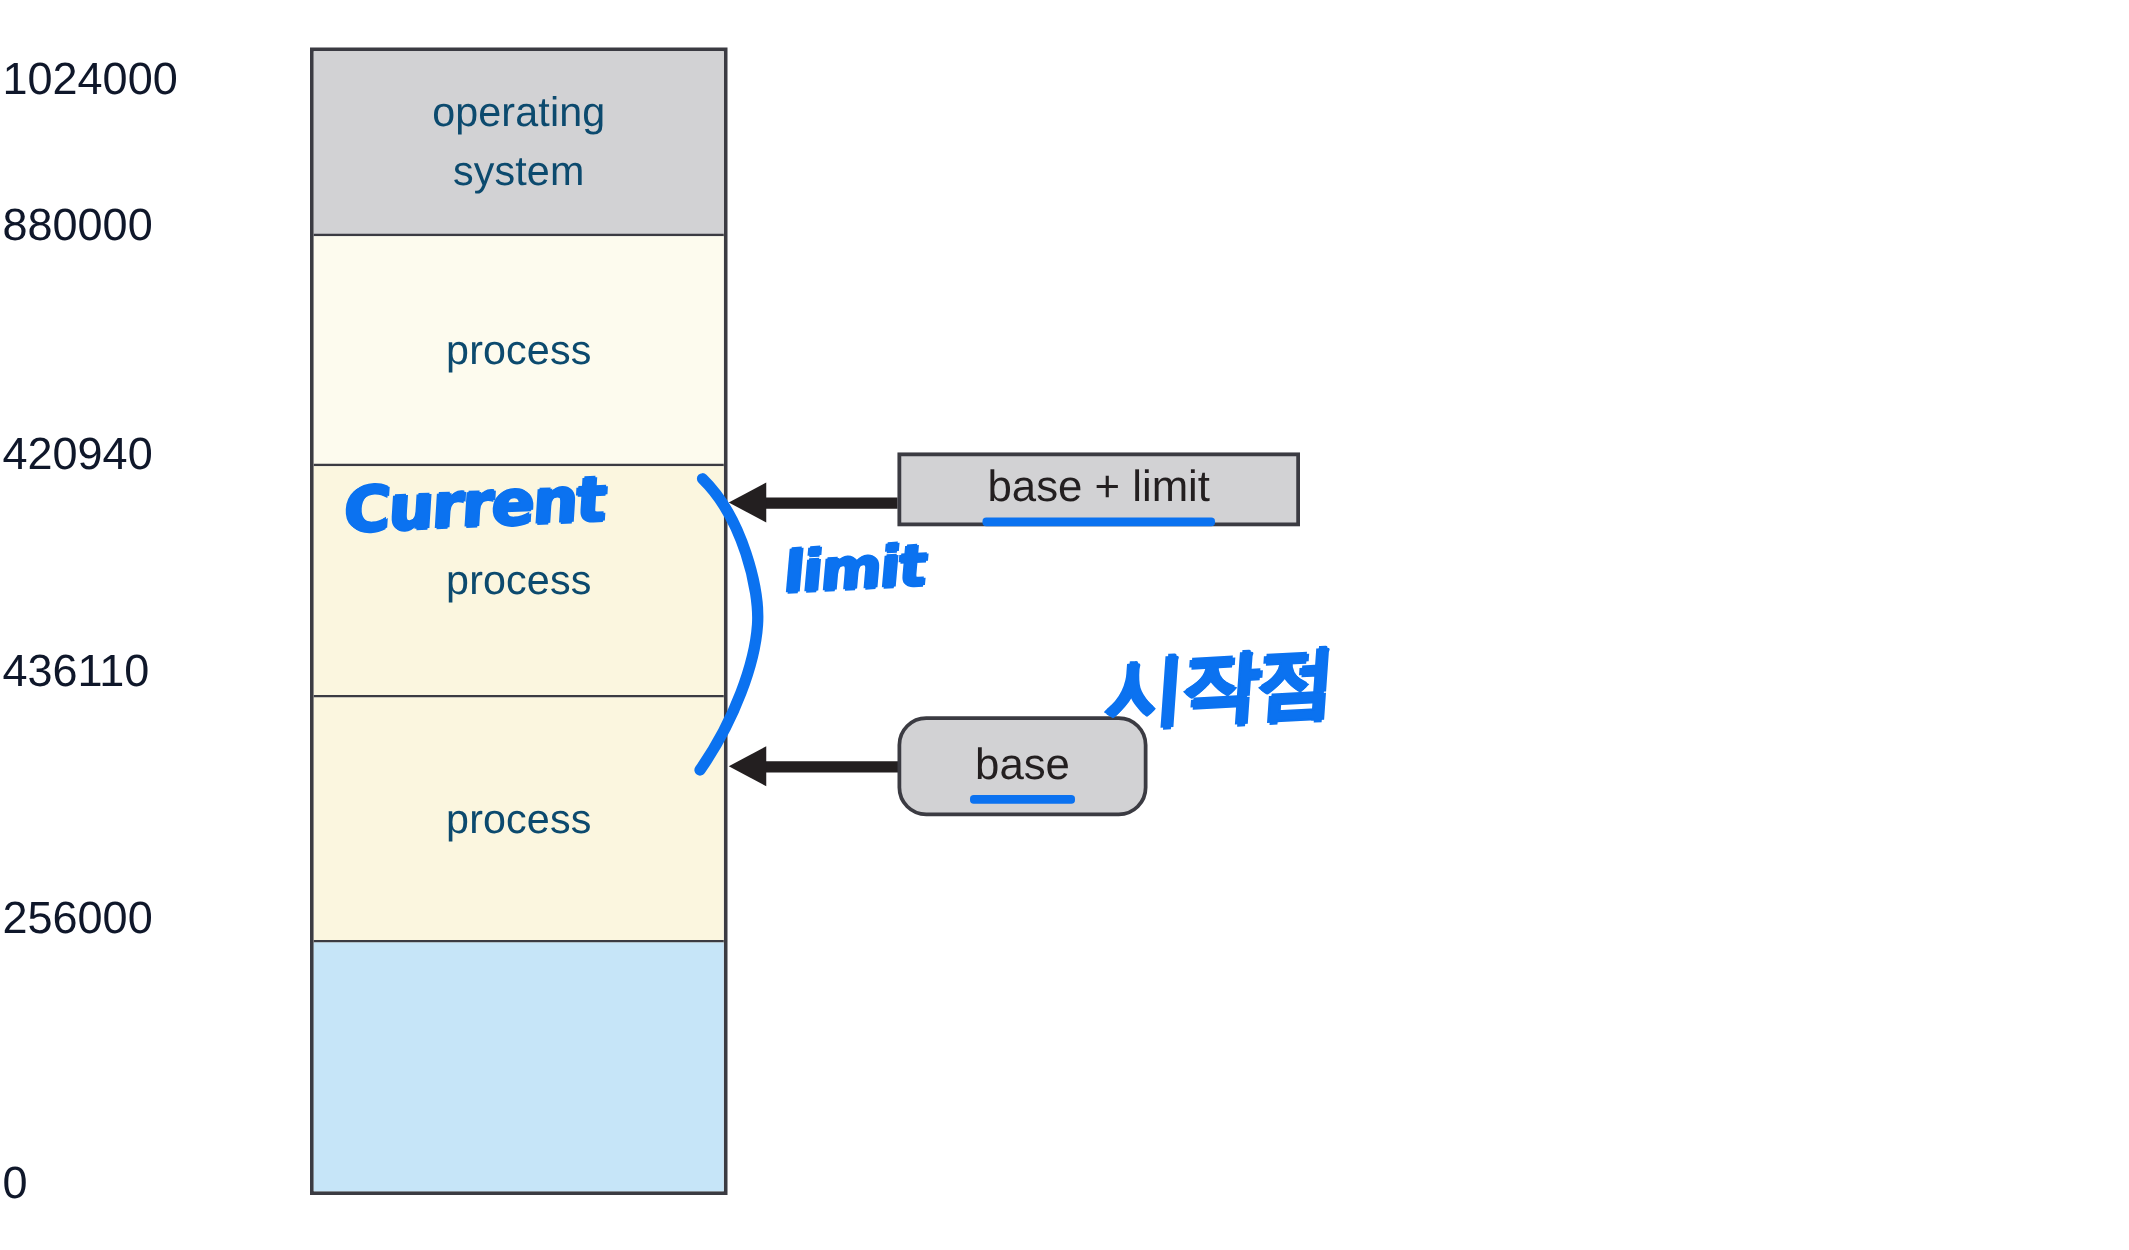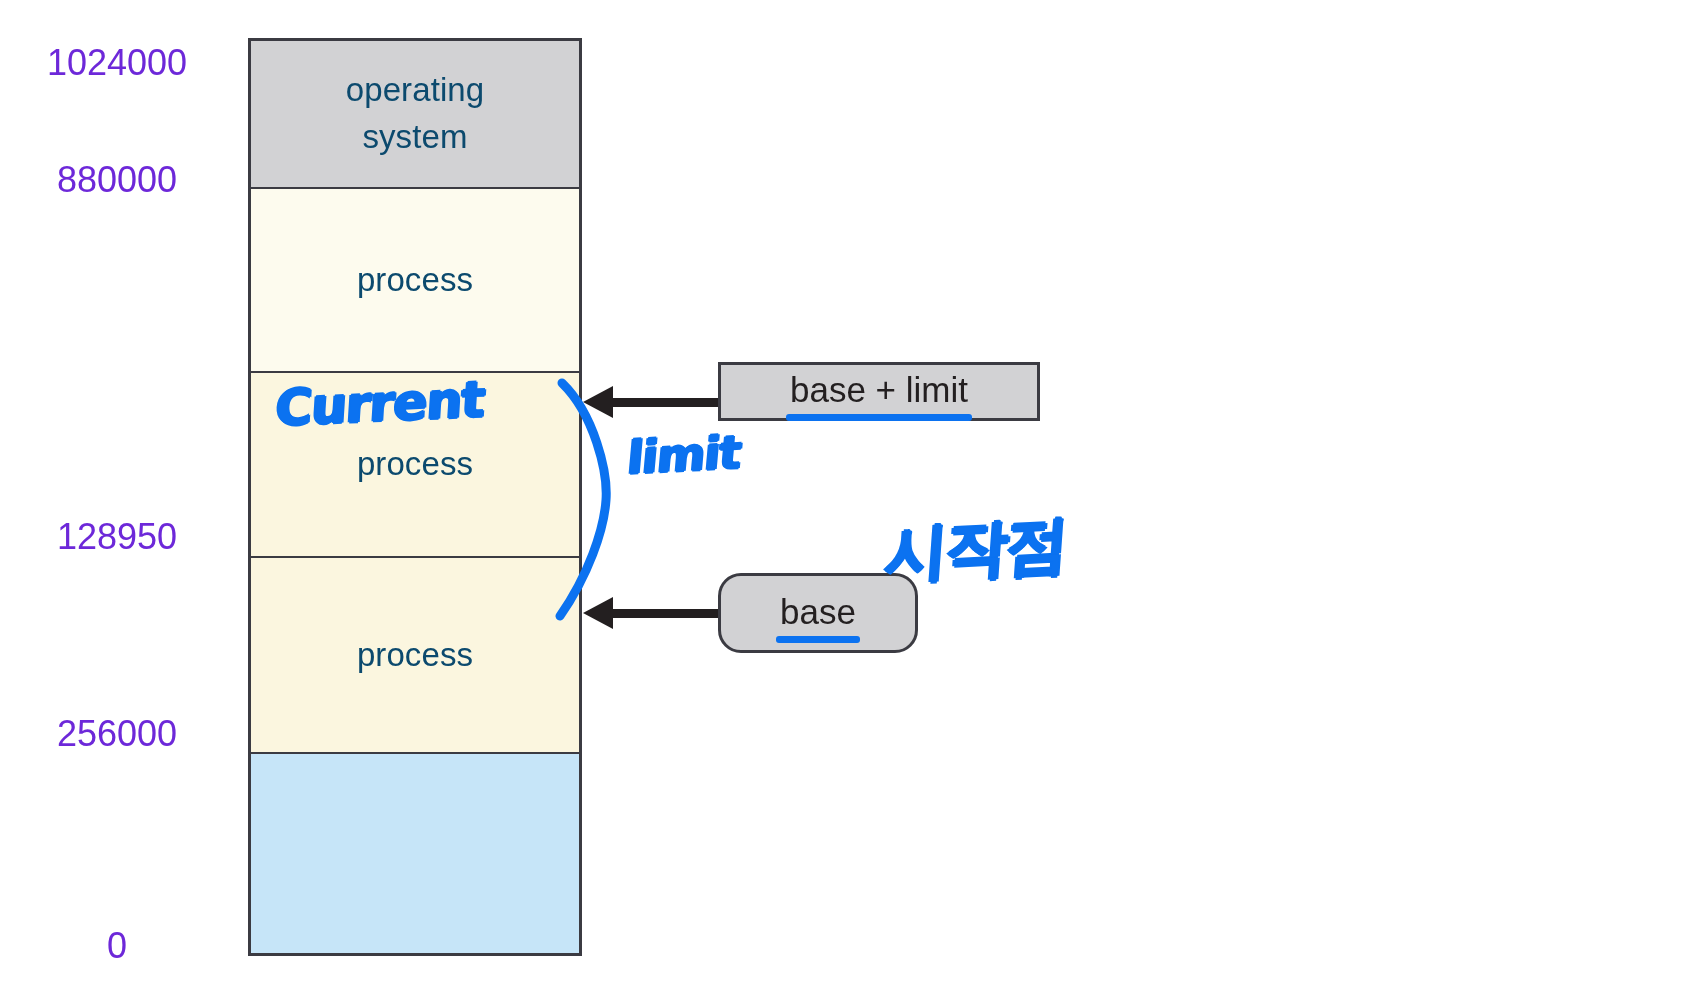--- a/index.html
+++ b/index.html
@@ -86,22 +86,22 @@
     top: 713px;
     height: 199px;
     background: #c6e5f8;
   }
 
   
   .addr {
     position: absolute;
     right: 0;
     width: 230px;
-    text-align: center;
-    color: #6d28d9;
+    text-align: left;
+    color: #0f172a;
     font-size: 36px;
     line-height: 1;
     letter-spacing: 0px;
   }
   .addr-wrap {
     position: absolute;
     left: 0px;
     top: 0px;
     width: 232px;
     height: 1000px;
@@ -215,21 +215,22 @@
   }
 </style>
 </head>
 <body>
 
 <div id="stage">
 
   <div class="addr-wrap">
     <div class="addr" style="top:45px;">1024000</div>
     <div class="addr" style="top:162px;">880000</div>
-    <div class="addr" style="top:519px;">128950</div>
+    <div class="addr" style="top:345px;">420940</div>
+    <div class="addr" style="top:519px;">436110</div>
     <div class="addr" style="top:716px;">256000</div>
     <div class="addr" style="top:928px;">0</div>
   </div>
 
   <div class="mem-column">
 
     <div class="mem-seg seg-os">
       <span class="seg-label">operating
 system</span>
     </div>

